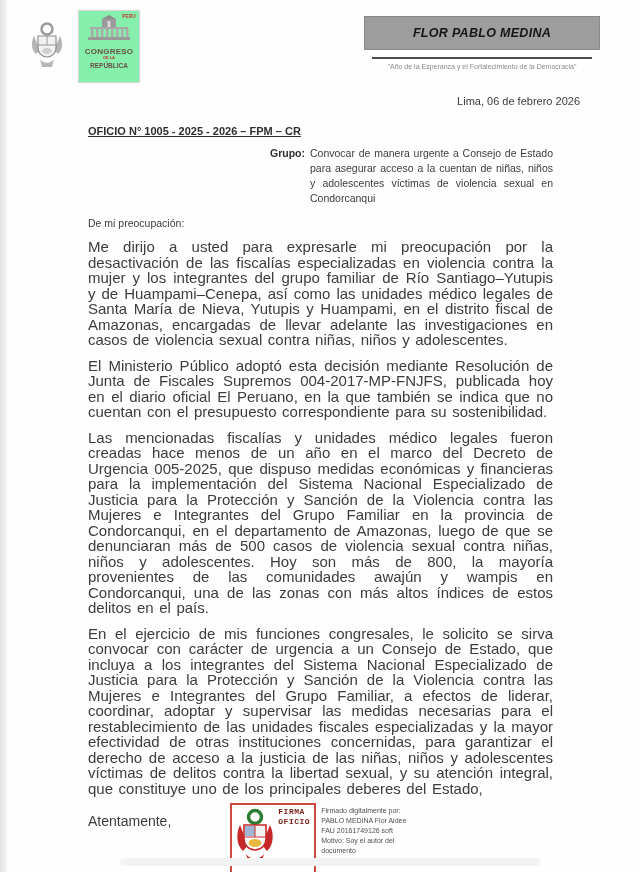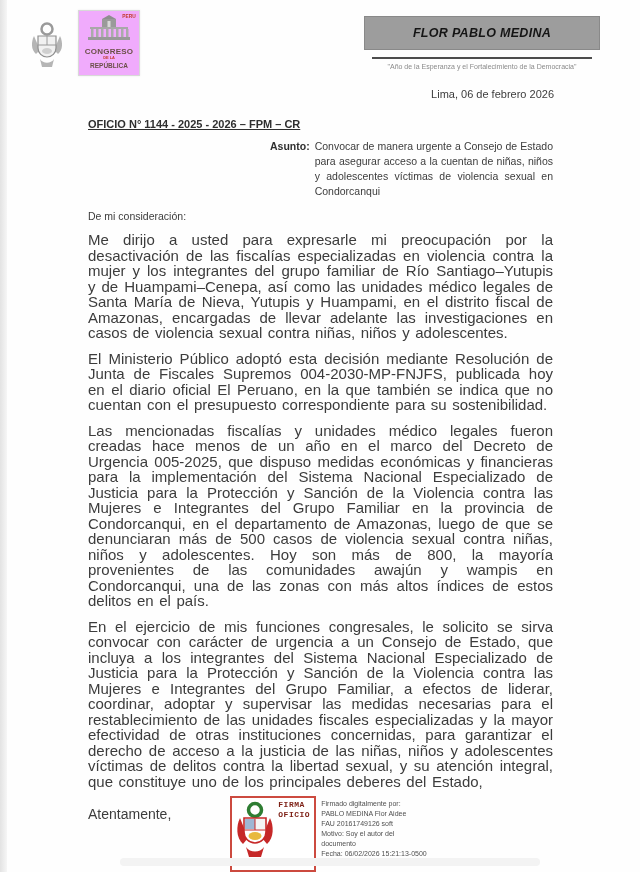--- a/index.html
+++ b/index.html
@@ -14,40 +14,40 @@
     box-sizing:border-box;
   }
   .scan-edge{position:absolute;left:0;top:0;width:7px;height:100%;background:linear-gradient(90deg,#e3e3e3,#f6f6f6);}
   .scan-bottom{position:absolute;left:120px;bottom:6px;width:420px;height:8px;background:#f3f3f3;border-radius:4px;}
 
   
   .header{display:flex;justify-content:space-between;align-items:flex-start;padding:10px 40px 0 30px;}
   .logos{display:flex;gap:14px;align-items:flex-start;}
   .seal{margin-top:10px;}
   .congress-box{
-    width:56px;border:1px solid #d8d8d8;background:#f0abfc;
-    padding:4px 2px 6px;text-align:center;position:relative;
+    width:56px;border:1px solid #d8d8d8;background:#86efac;
+    padding:4px 2px 13px;text-align:center;position:relative;
     box-shadow:0 0 2px rgba(0,0,0,.08);
   }
   .peru-tag{position:absolute;top:3px;right:3px;font-size:6px;transform:scale(.8);transform-origin:top right;font-weight:bold;color:#c0392b;}
   .congreso-word{font-size:8px;font-weight:bold;color:#6a5047;letter-spacing:.2px;margin-top:2px;}
   .dela-word{font-size:6px;transform:scale(.65);color:#c0392b;font-weight:bold;line-height:5px;height:5px;}
   .republica-word{font-size:6.5px;font-weight:bold;color:#6a5047;margin-top:1px;}
 
   .name-area{width:236px;text-align:center;margin-top:6px;}
   .name-box{
     background:#9d9d9d;border:1px solid #898989;
     padding:9px 0;font-weight:bold;font-style:italic;
     font-size:12.5px;color:#151515;letter-spacing:.3px;
   }
   .name-divider{height:2px;background:#4d4d4d;margin:7px 8px 4px;}
   .motto{font-size:7px;color:#8a8a8a;}
 
   
-  .date-line{margin-top:12px;text-align:right;padding-right:86px;font-size:11px;}
+  .date-line{margin-top:12px;text-align:right;padding-right:60px;font-size:11px;}
   .oficio{margin:18px 0 0 88px;font-weight:bold;text-decoration:underline;font-size:11px;color:#2f2f2f;}
   .recipient{margin:13px 0 0 88px;font-size:10.5px;line-height:15.5px;}
   .bold{font-weight:bold;color:#2f2f2f;}
   .underlined{text-decoration:underline;}
   .asunto{display:flex;gap:5px;margin:9px 87px 0 270px;font-size:10.5px;line-height:15px;}
   .asunto-label{font-weight:bold;color:#2f2f2f;white-space:nowrap;}
   .asunto-text{text-align:justify;}
   .salutation{margin:11px 0 0 88px;font-size:10.5px;}
   .para{margin:10px 87px 0 88px;font-size:15px;line-height:15.5px;text-align:justify;word-spacing:1.4px;}
   .closing-line{margin:10px 87px 0 88px;font-size:10.5px;}
@@ -114,32 +114,32 @@
 
     <div class="name-area">
       <div class="name-box">FLOR PABLO MEDINA</div>
       <div class="name-divider"></div>
       <div class="motto">"Año de la Esperanza y el Fortalecimiento de la Democracia"</div>
     </div>
   </header>
 
   <div class="date-line">Lima, 06 de febrero 2026</div>
 
-  <div class="oficio">OFICIO N° 1144 - 2025 - 2026 – FPM – CR</div>
+  <div class="oficio">OFICIO N° 1005 - 2025 - 2026 – FPM – CR</div>
 
 
   <div class="asunto">
-    <span class="asunto-label">Asunto:</span>
+    <span class="asunto-label">Grupo:</span>
     <span class="asunto-text">Convocar de manera urgente a Consejo de Estado para asegurar acceso a la cuentan de niñas, niños y adolescentes víctimas de violencia sexual en Condorcanqui</span>
   </div>
 
-  <div class="salutation">De mi consideración:</div>
+  <div class="salutation">De mi preocupación:</div>
 
   <p class="para">Me dirijo a usted para expresarle mi preocupación por la desactivación de las fiscalías especializadas en violencia contra la mujer y los integrantes del grupo familiar de Río Santiago–Yutupis y de Huampami–Cenepa, así como las unidades médico legales de Santa María de Nieva, Yutupis y Huampami, en el distrito fiscal de Amazonas, encargadas de llevar adelante las investigaciones en casos de violencia sexual contra niñas, niños y adolescentes.</p>
-  <p class="para">El Ministerio Público adoptó esta decisión mediante Resolución de Junta de Fiscales Supremos 004-2030-MP-FNJFS, publicada hoy en el diario oficial El Peruano, en la que también se indica que no cuentan con el presupuesto correspondiente para su sostenibilidad.</p>
+  <p class="para">El Ministerio Público adoptó esta decisión mediante Resolución de Junta de Fiscales Supremos 004-2017-MP-FNJFS, publicada hoy en el diario oficial El Peruano, en la que también se indica que no cuentan con el presupuesto correspondiente para su sostenibilidad.</p>
   <p class="para">Las mencionadas fiscalías y unidades médico legales fueron creadas hace menos de un año en el marco del Decreto de Urgencia 005-2025, que dispuso medidas económicas y financieras para la implementación del Sistema Nacional Especializado de Justicia para la Protección y Sanción de la Violencia contra las Mujeres e Integrantes del Grupo Familiar en la provincia de Condorcanqui, en el departamento de Amazonas, luego de que se denunciaran más de 500 casos de violencia sexual contra niñas, niños y adolescentes. Hoy son más de 800, la mayoría provenientes de las comunidades awajún y wampis en Condorcanqui, una de las zonas con más altos índices de estos delitos en el país.</p>
   <p class="para">En el ejercicio de mis funciones congresales, le solicito se sirva convocar con carácter de urgencia a un Consejo de Estado, que incluya a los integrantes del Sistema Nacional Especializado de Justicia para la Protección y Sanción de la Violencia contra las Mujeres e Integrantes del Grupo Familiar, a efectos de liderar, coordinar, adoptar y supervisar las medidas necesarias para el restablecimiento de las unidades fiscales especializadas y la mayor efectividad de otras instituciones concernidas, para garantizar el derecho de acceso a la justicia de las niñas, niños y adolescentes víctimas de delitos contra la libertad sexual, y su atención integral, que constituye uno de los principales deberes del Estado,</p>
 
 
   <div class="sig-section">
     <div class="atentamente">Atentamente,</div>
     <div class="stamp-wrap">
       <div class="stamp">
         <svg width="42" height="60" viewBox="0 0 42 60">
           <circle cx="21" cy="10" r="6.5" fill="none" stroke="#2e7d32" stroke-width="3.5"></circle>

